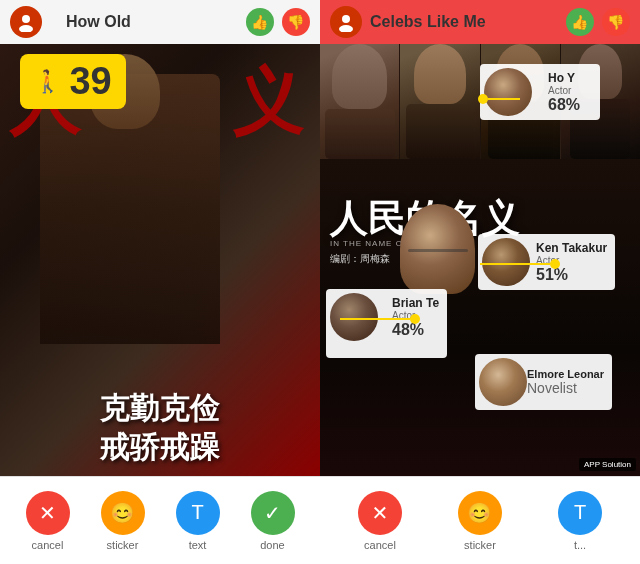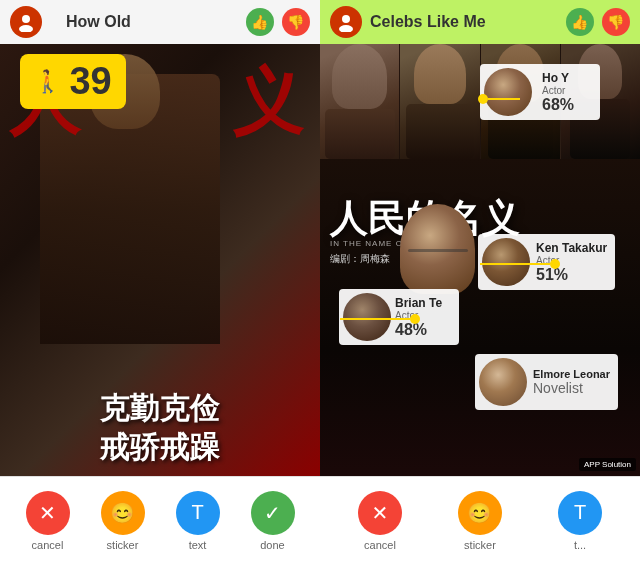--- a/index.html
+++ b/index.html
@@ -198,21 +198,21 @@
       height: 564px;
       position: relative;
       overflow: hidden;
       background: #1a1a2e;
       display: flex;
       flex-direction: column;
     }
 
     .right-header {
       height: 44px;
-      background: #bef264;
+      background: #ef4444;
       display: flex;
       align-items: center;
       padding: 0 10px;
       gap: 8px;
       z-index: 10;
     }
 
     .right-header-avatar {
       width: 32px;
       height: 32px;
@@ -367,21 +367,21 @@
 
     <div style="position:absolute;top:50px;left:158px;width:10px;height:10px;background:#FFD700;border-radius:50%;z-index:30;"></div>
     <div style="position:absolute;top:54px;left:168px;width:32px;height:2px;background:#FFD700;z-index:29;"></div>
 
     <div style="position:absolute;top:215px;left:230px;width:10px;height:10px;background:#FFD700;border-radius:50%;z-index:30;"></div>
     <div style="position:absolute;top:219px;left:160px;width:70px;height:2px;background:#FFD700;z-index:29;"></div>
 
     <div style="position:absolute;top:270px;left:90px;width:10px;height:10px;background:#FFD700;border-radius:50%;z-index:30;"></div>
     <div style="position:absolute;top:274px;left:20px;width:70px;height:2px;background:#FFD700;z-index:29;"></div>
 
-    <div style="position:absolute;top:20px;left:160px;background:rgba(255,255,255,0.93);border-radius:4px;display:flex;align-items:center;gap:10px;padding:4px 8px 4px 4px;min-width:120px;z-index:25;">
+    <div style="position:absolute;top:20px;left:160px;background:rgba(255,255,255,0.93);border-radius:4px;display:flex;align-items:center;gap:16px;padding:4px 8px 4px 4px;min-width:120px;z-index:25;">
       <div style="width:48px;height:48px;border-radius:50%;background:linear-gradient(135deg,#8B7355,#5D4037);flex-shrink:0;display:flex;align-items:center;justify-content:center;font-size:22px;overflow:hidden;">
         <div style="width:100%;height:100%;background:radial-gradient(circle at 40% 35%,#c8a882,#8B6347 40%,#5D3A1A 100%);"></div>
       </div>
       <div style="display:flex;flex-direction:column;">
         <span style="font-size:12px;font-weight:bold;color:#222;">Ho Y</span>
         <span style="font-size:10px;color:#666;">Actor</span>
         <span style="font-size:16px;font-weight:bold;color:#333;">68%</span>
       </div>
     </div>
 
@@ -395,32 +395,32 @@
       <div style="width:48px;height:48px;border-radius:50%;background:linear-gradient(135deg,#7A5C44,#4A2E18);flex-shrink:0;overflow:hidden;">
         <div style="width:100%;height:100%;background:radial-gradient(circle at 40% 35%,#b89870,#7B5634 40%,#4A2E18 100%);"></div>
       </div>
       <div style="display:flex;flex-direction:column;">
         <span style="font-size:12px;font-weight:bold;color:#222;">Ken Takakur</span>
         <span style="font-size:10px;color:#666;">Actor</span>
         <span style="font-size:16px;font-weight:bold;color:#333;">51%</span>
       </div>
     </div>
 
-    <div style="position:absolute;top:245px;left:19px;background:rgba(255,255,255,0.93);border-radius:4px;display:flex;align-items:center;gap:4px;padding:4px 8px 4px 4px;min-width:120px;z-index:25;">
+    <div style="position:absolute;top:245px;left:6px;background:rgba(255,255,255,0.93);border-radius:4px;display:flex;align-items:center;gap:14px;padding:4px 8px 17px 4px;min-width:120px;z-index:25;">
       <div style="width:48px;height:48px;border-radius:50%;background:linear-gradient(135deg,#6B7280,#374151);flex-shrink:0;overflow:hidden;">
         <div style="width:100%;height:100%;background:radial-gradient(circle at 40% 35%,#a0856a,#6B5040 40%,#3A2010 100%);"></div>
       </div>
       <div style="display:flex;flex-direction:column;">
         <span style="font-size:12px;font-weight:bold;color:#222;">Brian Te</span>
         <span style="font-size:10px;color:#666;">Actor</span>
         <span style="font-size:16px;font-weight:bold;color:#333;">48%</span>
       </div>
     </div>
 
-    <div style="position:absolute;top:310px;left:155px;background:rgba(255,255,255,0.93);border-radius:4px;display:flex;align-items:center;gap:6px;padding:4px 8px 4px 4px;min-width:130px;z-index:25;">
+    <div style="position:absolute;top:310px;left:155px;background:rgba(255,255,255,0.93);border-radius:4px;display:flex;align-items:center;padding:4px 8px 4px 4px;min-width:130px;z-index:25;">
       <div style="width:48px;height:48px;border-radius:50%;background:linear-gradient(135deg,#9B8070,#6B4A30);flex-shrink:0;overflow:hidden;">
         <div style="width:100%;height:100%;background:radial-gradient(circle at 40% 35%,#d4b896,#a07850 40%,#6B4A30 100%);"></div>
       </div>
       <div style="display:flex;flex-direction:column;">
         <span style="font-size:11px;font-weight:bold;color:#222;">Elmore Leonar</span>
         <span style="font-size:14px;color:#666;">Novelist</span>
       </div>
     </div>
 
     <div style="position:absolute;bottom:5px;right:4px;background:rgba(0,0,0,0.7);color:white;font-size:8px;padding:2px 5px;border-radius:2px;z-index:30;">APP Solution</div>

